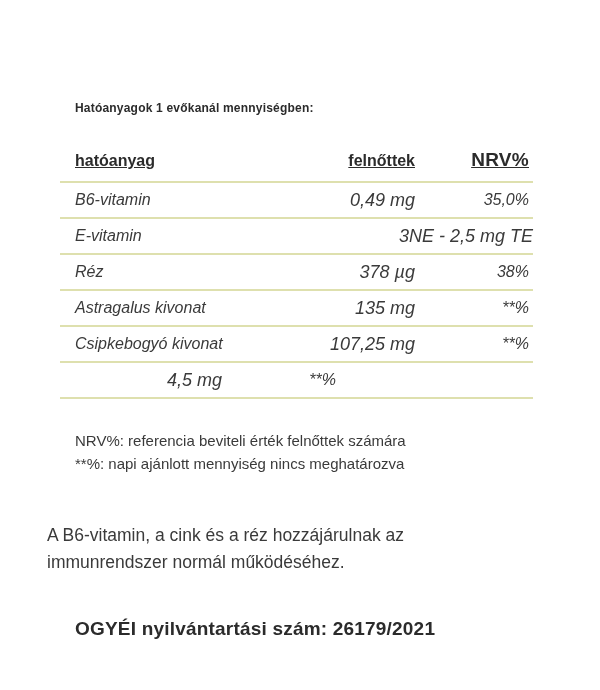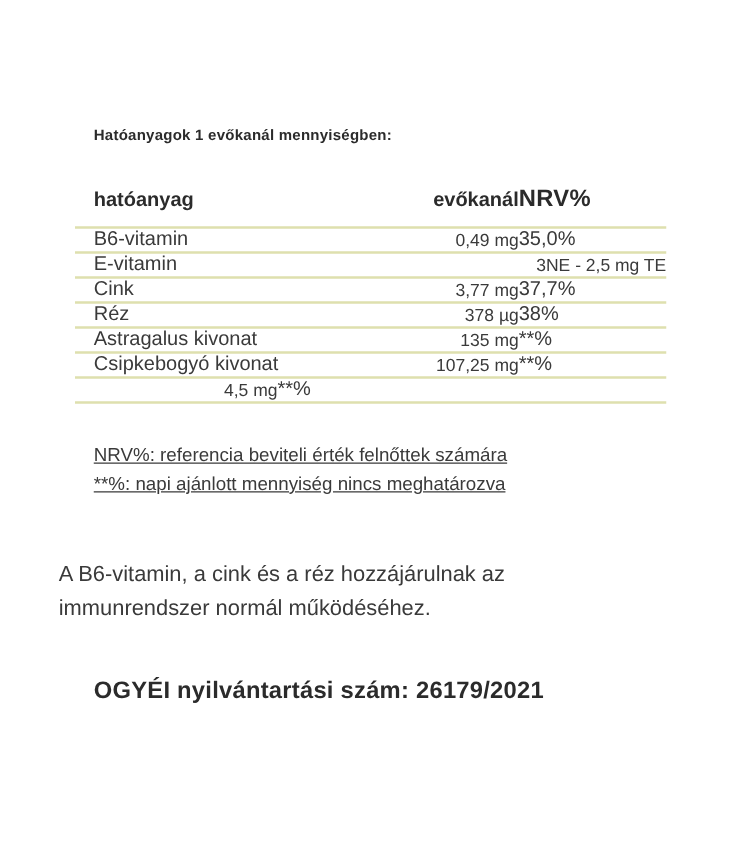--- a/index.html
+++ b/index.html
@@ -32,43 +32,44 @@
     margin: 18px 67px 0 60px;
   }
 
   .thead {
     display: flex;
     align-items: baseline;
     padding: 16px 0 10px 0;
     border-bottom: 2px solid var(--divider, #dee0ae);
     font-weight: bold;
     color: var(--heading, #2b2b2b);
+    text-decoration: underline;
   }
 
   .row {
     display: flex;
     align-items: center;
-    height: 20px;
+    height: 36px;
     border-bottom: 2px solid var(--divider, #dee0ae);
     font-size: 16px;
+    font-style: italic;
   }
 
   .col-name  { flex: 1; padding-left: 15px; font-size: 16px; }
-  .col-amount { width: 162px; text-align: right; font-size: 14px; }
-  .col-nrv   { width: 118px; text-align: left; padding-right: 4px; font-size: 16px; }
+  .col-amount { width: 162px; text-align: right; font-size: 18px; }
+  .col-nrv   { width: 118px; text-align: right; padding-right: 4px; font-size: 16px; }
 
   .thead .col-name, .thead .col-amount { font-size: 16px; }
   .thead .col-nrv { font-size: 19px; letter-spacing: 0.3px; }
 
   .footnotes {
     margin: 30px 0 0 75px;
     font-size: 15px;
     line-height: 23px;
     color: var(--text, #3a3a3a);
-    text-decoration: underline;
   }
 
   .claim {
     margin: 47px 0 0 47px;
     font-size: 17.5px;
     line-height: 27px;
     color: var(--text, #3a3a3a);
   }
 
   .registration {
@@ -83,40 +84,35 @@
 <body>
 
 <div class="page">
 
   <h1 class="title">Hatóanyagok 1 evőkanál mennyiségben:</h1>
 
   <div class="table">
 
     <div class="thead">
       <span class="col-name">hatóanyag</span>
-      <span class="col-amount">evőkanál</span>
+      <span class="col-amount">felnőttek</span>
       <span class="col-nrv">NRV%</span>
     </div>
 
     <div class="row">
       <span class="col-name">B6-vitamin</span>
       <span class="col-amount">0,49 mg</span>
       <span class="col-nrv">35,0%</span>
     </div>
 
     <div class="row">
       <span class="col-name">E-vitamin</span>
       <span class="col-amount">3NE - 2,5 mg TE</span>
     </div>
 
-    <div class="row">
-      <span class="col-name">Cink</span>
-      <span class="col-amount">3,77 mg</span>
-      <span class="col-nrv">37,7%</span>
-    </div>
 
     <div class="row">
       <span class="col-name">Réz</span>
       <span class="col-amount">378 µg</span>
       <span class="col-nrv">38%</span>
     </div>
 
     <div class="row">
       <span class="col-name">Astragalus kivonat</span>
       <span class="col-amount">135 mg</span>

